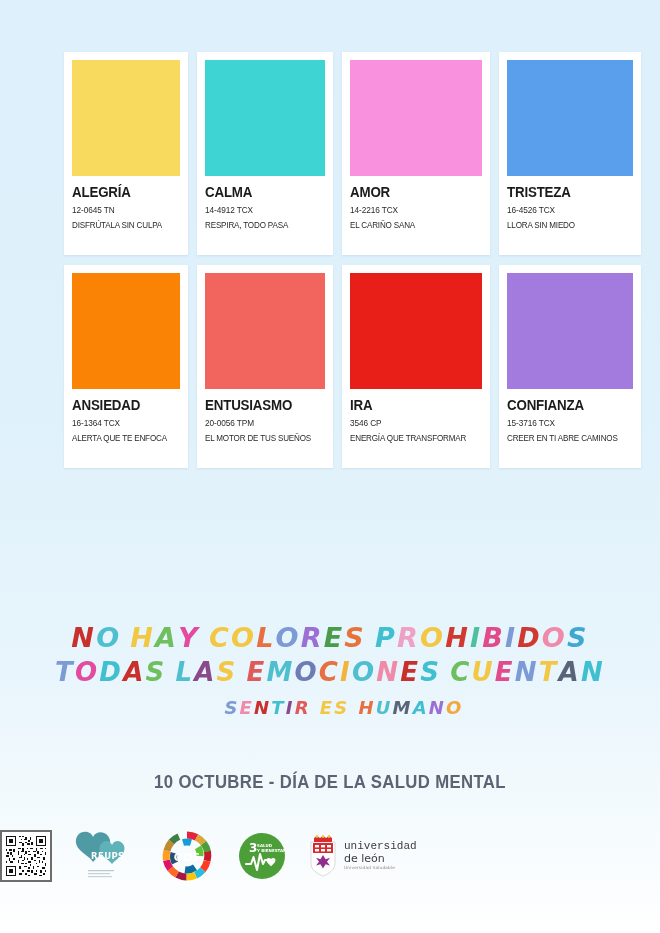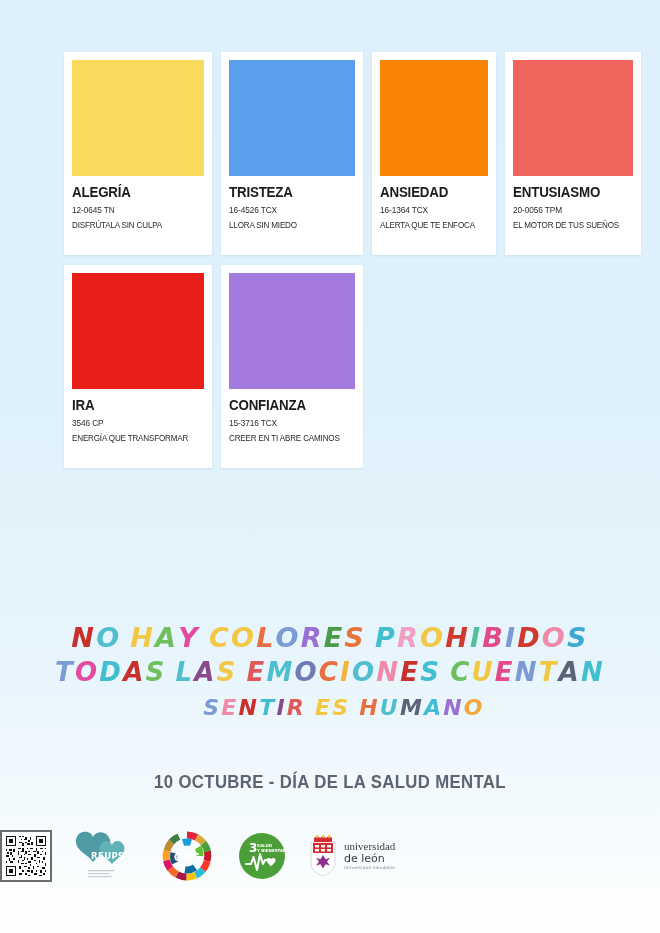--- a/index.html
+++ b/index.html
@@ -94,21 +94,21 @@
   .hl-line {
     font-family: "DejaVu Sans", sans-serif;
     font-weight: 700;
     font-style: italic;
     font-size: 27px;
     letter-spacing: 2.2px;
     line-height: 35px;
     white-space: nowrap;
   }
   .hl-line.l2 { font-size: 26px; font-style: italic; }
-  .hl-line.l3 { font-size: 22px; padding-left: 28px; }
+  .hl-line.l3 { font-size: 18px; padding-left: 28px; }
   .hl-line span { display: inline-block; }
   .sp { width: 9px; }
 
   
   .date {
     position: absolute;
     left: 0;
     top: 772px;
     width: 660px;
     text-align: center;
@@ -138,35 +138,47 @@
     border: 2px solid #6d6d6d;
     padding: 2px;
     box-sizing: border-box;
   }
 
   .reups { width: 62px; height: 56px; }
   .ods   { width: 58px; height: 52px; }
   .sdg3  { width: 48px; height: 48px; }
   .unileon { display: flex; align-items: center; gap: 6px; }
   .ul-text { line-height: 1.05; }
-  .ul-t1 { font-family: Liberation Serif, serif; font-size: 11px; color: #3b3b3b; }
+  .ul-t1 { font-family: Liberation Mono, monospace; font-size: 11px; color: #3b3b3b; }
   .ul-t2 { font-family: "DejaVu Sans", sans-serif; font-size: 11px; color: #3b3b3b; }
   .ul-t3 { font-family: "DejaVu Sans", sans-serif; font-size: 4.2px; color: #8a8a8a; letter-spacing: 0.2px; margin-top: 2px; }
 </style>
 </head>
 <body>
 
 <div id="poster">
 
   <div class="grid" id="grid">
       <div class="card">
         <div class="chip" style="background: rgb(248, 218, 95);"></div>
         <div class="card-name">ALEGRÍA</div>
         <div class="card-code">12-0645 TN</div>
         <div class="card-motto">DISFRÚTALA SIN CULPA</div>
+      </div>
+      <div class="card">
+        <div class="chip" style="background: rgb(63, 212, 212);"></div>
+        <div class="card-name">CALMA</div>
+        <div class="card-code">14-4912 TCX</div>
+        <div class="card-motto">RESPIRA, TODO PASA</div>
+      </div>
+      <div class="card">
+        <div class="chip" style="background: rgb(249, 145, 222);"></div>
+        <div class="card-name">AMOR</div>
+        <div class="card-code">14-2216 TCX</div>
+        <div class="card-motto">EL CARIÑO SANA</div>
       </div>
       <div class="card">
         <div class="chip" style="background: rgb(90, 159, 236);"></div>
         <div class="card-name">TRISTEZA</div>
         <div class="card-code">16-4526 TCX</div>
         <div class="card-motto">LLORA SIN MIEDO</div>
       </div>
       <div class="card">
         <div class="chip" style="background: rgb(250, 130, 5);"></div>
         <div class="card-name">ANSIEDAD</div>

